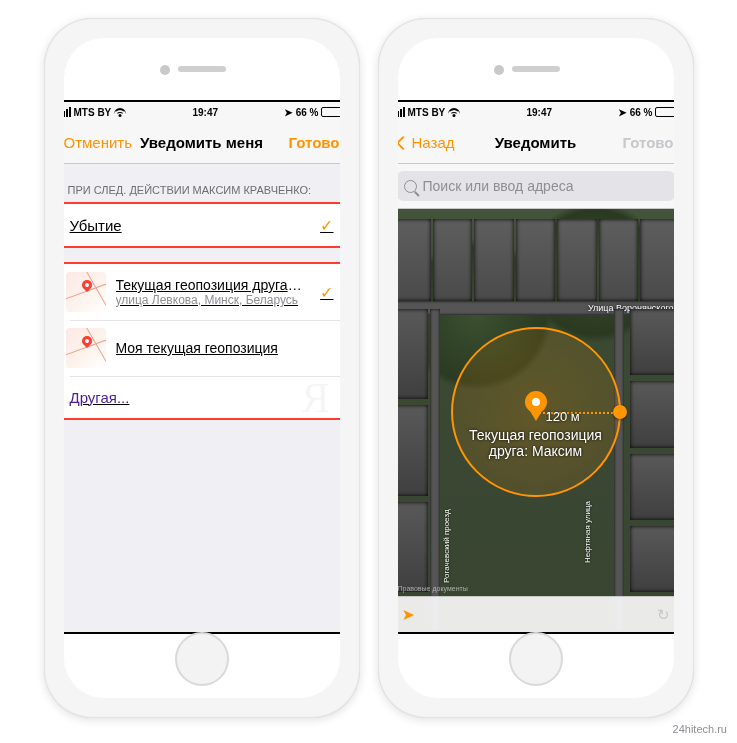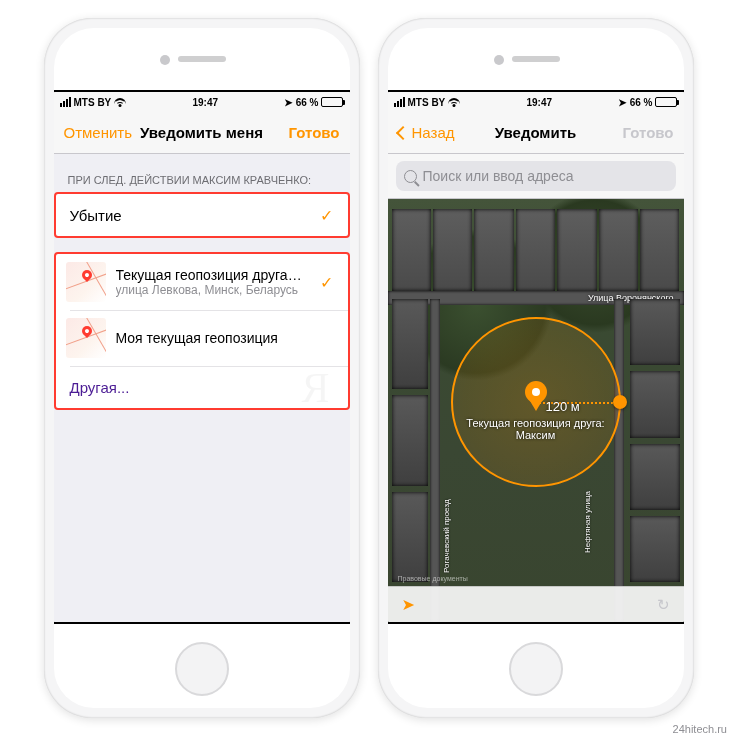--- a/index.html
+++ b/index.html
@@ -22,21 +22,21 @@
       display: flex;
       gap: 18px;
       padding: 18px 12px;
       justify-content: center;
     }
     .phone {
       width: 316px;
       height: 700px;
       background: #f5f5f6;
       border-radius: 48px;
-      padding: 10px;
+      padding: 20px;
       box-shadow: 0 2px 10px rgba(0,0,0,.12), inset 0 0 2px rgba(0,0,0,.25);
       position: relative;
     }
     .phone-inner {
       width: 100%;
       height: 100%;
       background: #fff;
       border-radius: 40px;
       position: relative;
       overflow: hidden;
@@ -117,21 +117,21 @@
     .nav-btn { color:#ff9500; font-size:15px; display:flex; align-items:center; gap:2px;}
     .nav-btn.bold { font-weight:600;}
     .nav-btn.disabled { color:#c7c7cc;}
     .chevron-left { display:inline-block; width:10px; height:10px; border-left:2.5px solid #ff9500; border-bottom:2.5px solid #ff9500; transform:rotate(45deg); margin-right:2px;}
     
     .content { flex:1; background:#efeff4; overflow:hidden;}
     .section-header {
       font-size:11px; color:#6d6d72; padding: 20px 14px 6px; text-transform:none; letter-spacing:0;
     }
     .cell-group { background:#fff;}
-    .cell-group.highlighted { border:2px solid #ff3b30; border-radius:4px;}
+    .cell-group.highlighted { border:2px solid #ff3b30; border-radius:4px;text-decoration:underline;}
     .cell {
       min-height:42px; padding: 0 14px; display:flex; align-items:center; justify-content:space-between;
       font-size:15px; color:#000; position:relative;
     }
     .cell + .cell::before { content:""; position:absolute; top:0; left:14px; right:0; height:1px; background:#c8c7cc; transform:scaleY(.5);}
     .cell.with-icon { padding-left:10px;}
     .cell .check { color:#ff9500; font-size:16px;}
     .loc-cell { padding-top:8px; padding-bottom:8px;}
     .loc-cell-body { display:flex; align-items:center; gap:10px; flex:1; min-width:0;}
     .loc-thumb {
@@ -189,21 +189,21 @@
     .geo-line { position:absolute; left:50%; top:50%; width:85px; height:0; border-top:2px dotted #ff9500;}
     .geo-handle { position:absolute; right:-8px; top:50%; width:14px; height:14px; background:#ff9500; border-radius:50%; transform:translateY(-50%); box-shadow:0 1px 3px rgba(0,0,0,.5);}
     .geo-pin {
       position:absolute; left:50%; top:50%; transform:translate(-50%,-100%);
     }
     .geo-pin-head { width:22px; height:22px; background:#ff9500; border-radius:50%; display:flex; align-items:center; justify-content:center;}
     .geo-pin-head::after{content:"";width:8px;height:8px;background:#fff;border-radius:50%;}
     .geo-pin-tail { width:0;height:0;border-left:6px solid transparent;border-right:6px solid transparent;border-top:10px solid #ff9500;margin:-2px auto 0;}
     .geo-label {
       position:absolute; left:50%; top:50%; transform:translate(-50%, 6px);
-      font-size:11px; color:#fff; text-align:center; text-shadow:0 0 3px #000; width:140px;
+      font-size:14px; color:#fff; text-align:center; text-shadow:0 0 3px #000; width:140px;
     }
     .geo-radius { position:absolute; left:50%; top:50%; transform:translate(10px,-12px); font-size:13px; color:#fff; text-shadow:0 0 3px #000;}
     .map-footer {
       position:absolute; left:0; right:0; bottom:0; height:36px; background:rgba(247,247,247,.93);
       border-top:1px solid rgba(0,0,0,.15); display:flex; align-items:center; justify-content:space-between; padding:0 14px;
     }
     .loc-arrow-btn { color:#ff9500; font-size:16px;}
     .refresh-btn { color:#c7c7cc; font-size:15px;}
     .map-attrib { position:absolute; left:10px; bottom:40px; font-size:7px; color:rgba(255,255,255,.55);}
     .watermark-apple {

